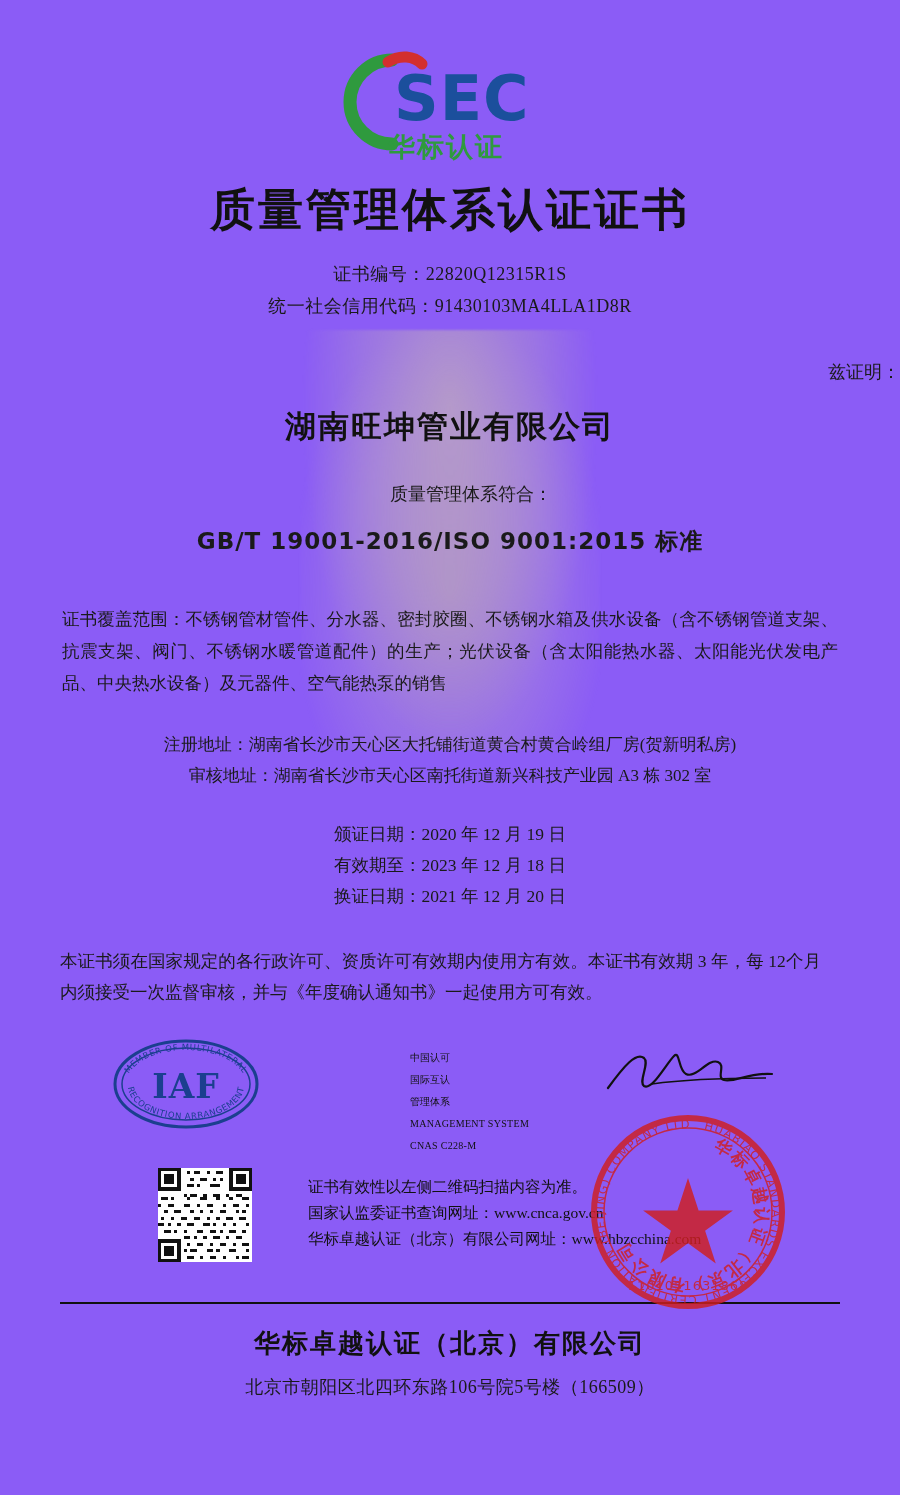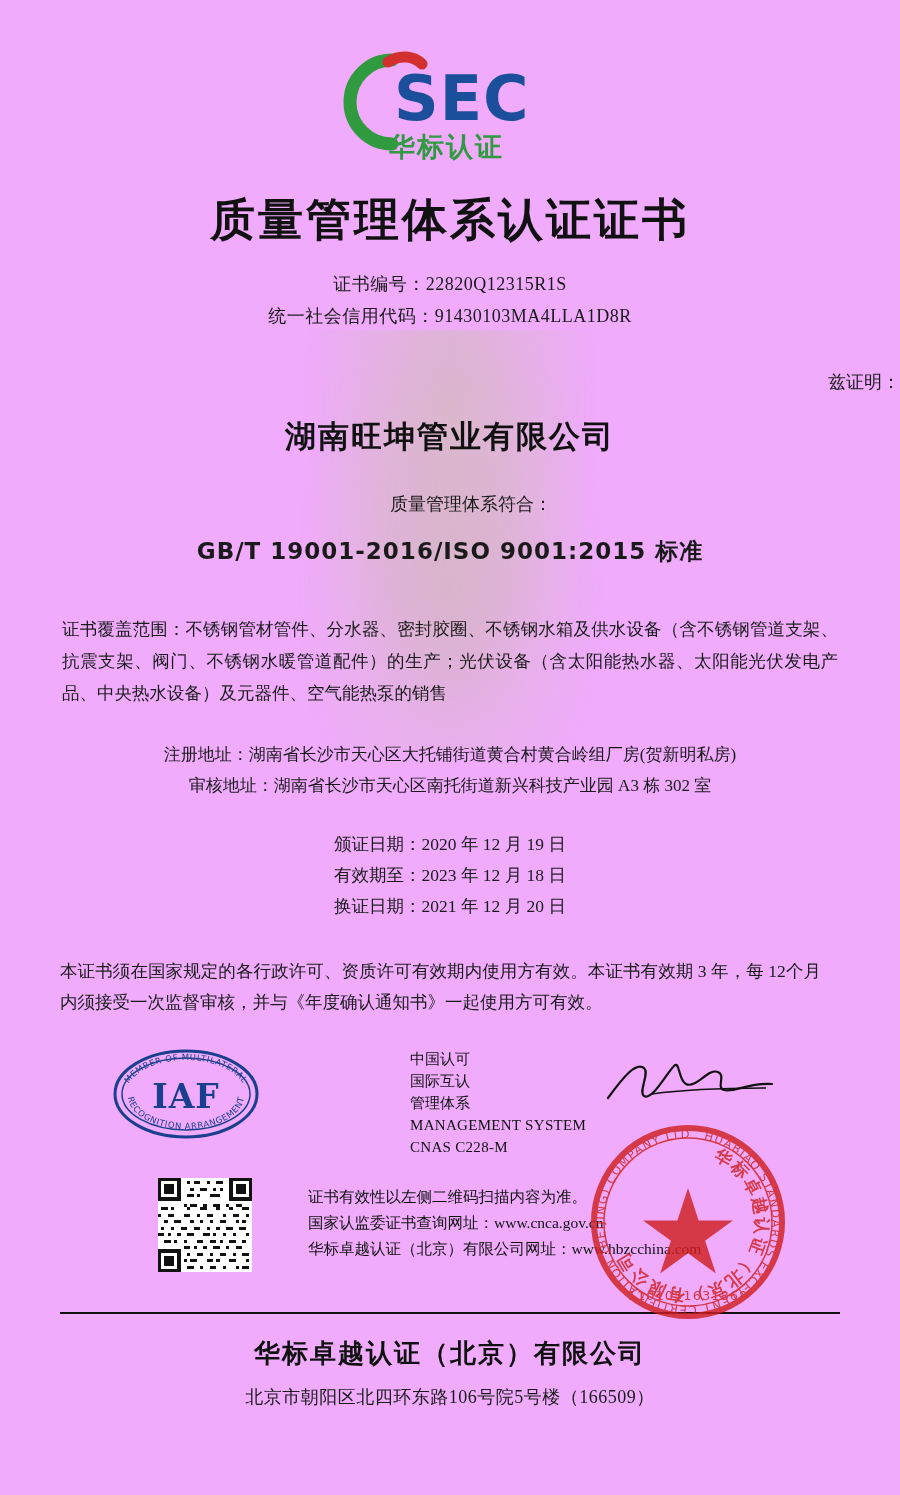--- a/index.html
+++ b/index.html
@@ -12,21 +12,21 @@
     height: 1495px;
     font-family: "Liberation Serif", serif;
     color: #1a1a1a;
     position: relative;
     overflow: hidden;
   }
   .page {
     position: relative;
     width: 900px;
     height: 1495px;
-    background: #f0abfc;
+    background: #8b5cf6;
     overflow: hidden;
   }
   
   .watermark {
     position: absolute;
     left: 300px;
     top: 330px;
     width: 300px;
     height: 420px;
     background:
@@ -51,21 +51,21 @@
   .logo svg { display:block; }
 
   
   .cert-title {
     text-align: center;
     font-family: "DejaVu Sans", sans-serif;
     font-weight: bold;
     font-size: 45px;
     letter-spacing: 3px;
     color: #111;
-    margin-top: 24px;
+    margin-top: 14px;
   }
 
   
   .num-line {
     text-align: center;
     font-size: 18px;
     margin-top: 22px;
     letter-spacing: 0.5px;
   }
   .num-line.second { margin-top: 8px; }
@@ -149,22 +149,22 @@
   .cnas {
     position: absolute;
     left: 272px;
     top: 8px;
     width: 126px;
     height: 76px;
   }
   .cnas-text {
     position: absolute;
     left: 410px;
-    top: 0px;
-    font-size: 15px;
+    top: 9px;
+    font-size: 10px;
     line-height: 22px;
     color: #111;
   }
   .cnas-text .en { font-family: "Liberation Serif", serif; letter-spacing: 0.3px; }
 
   .signature {
     position: absolute;
     left: 600px;
     top: 6px;
     width: 180px;

